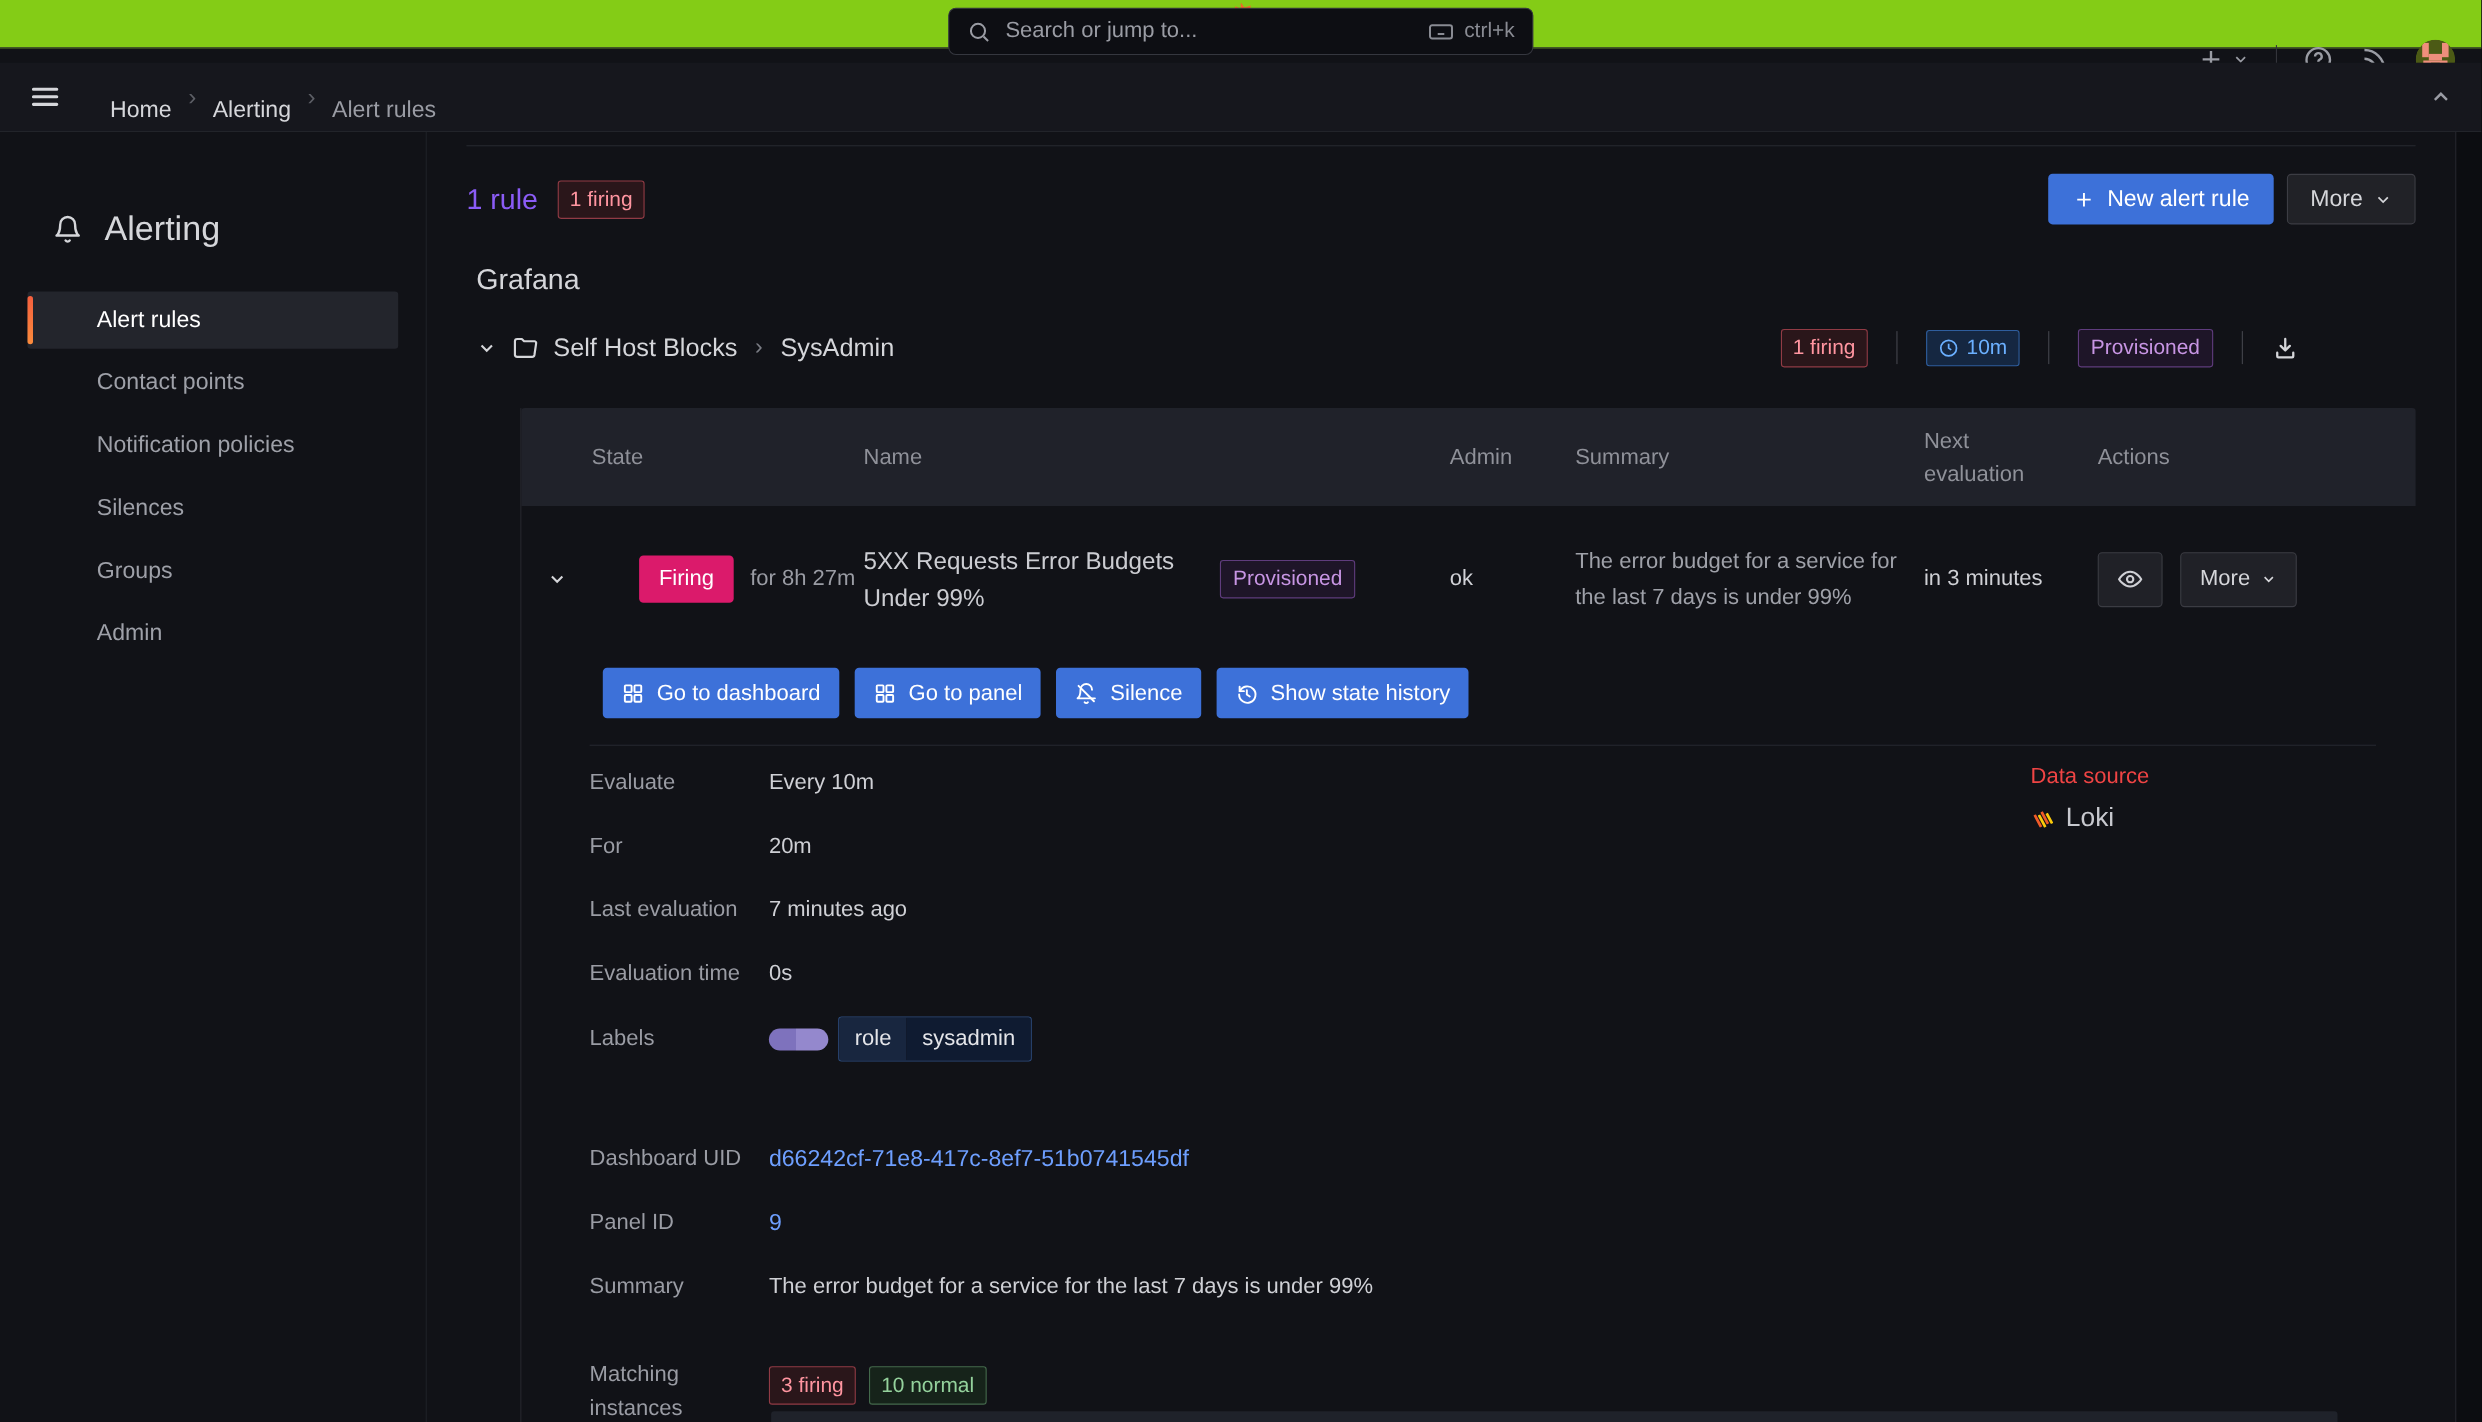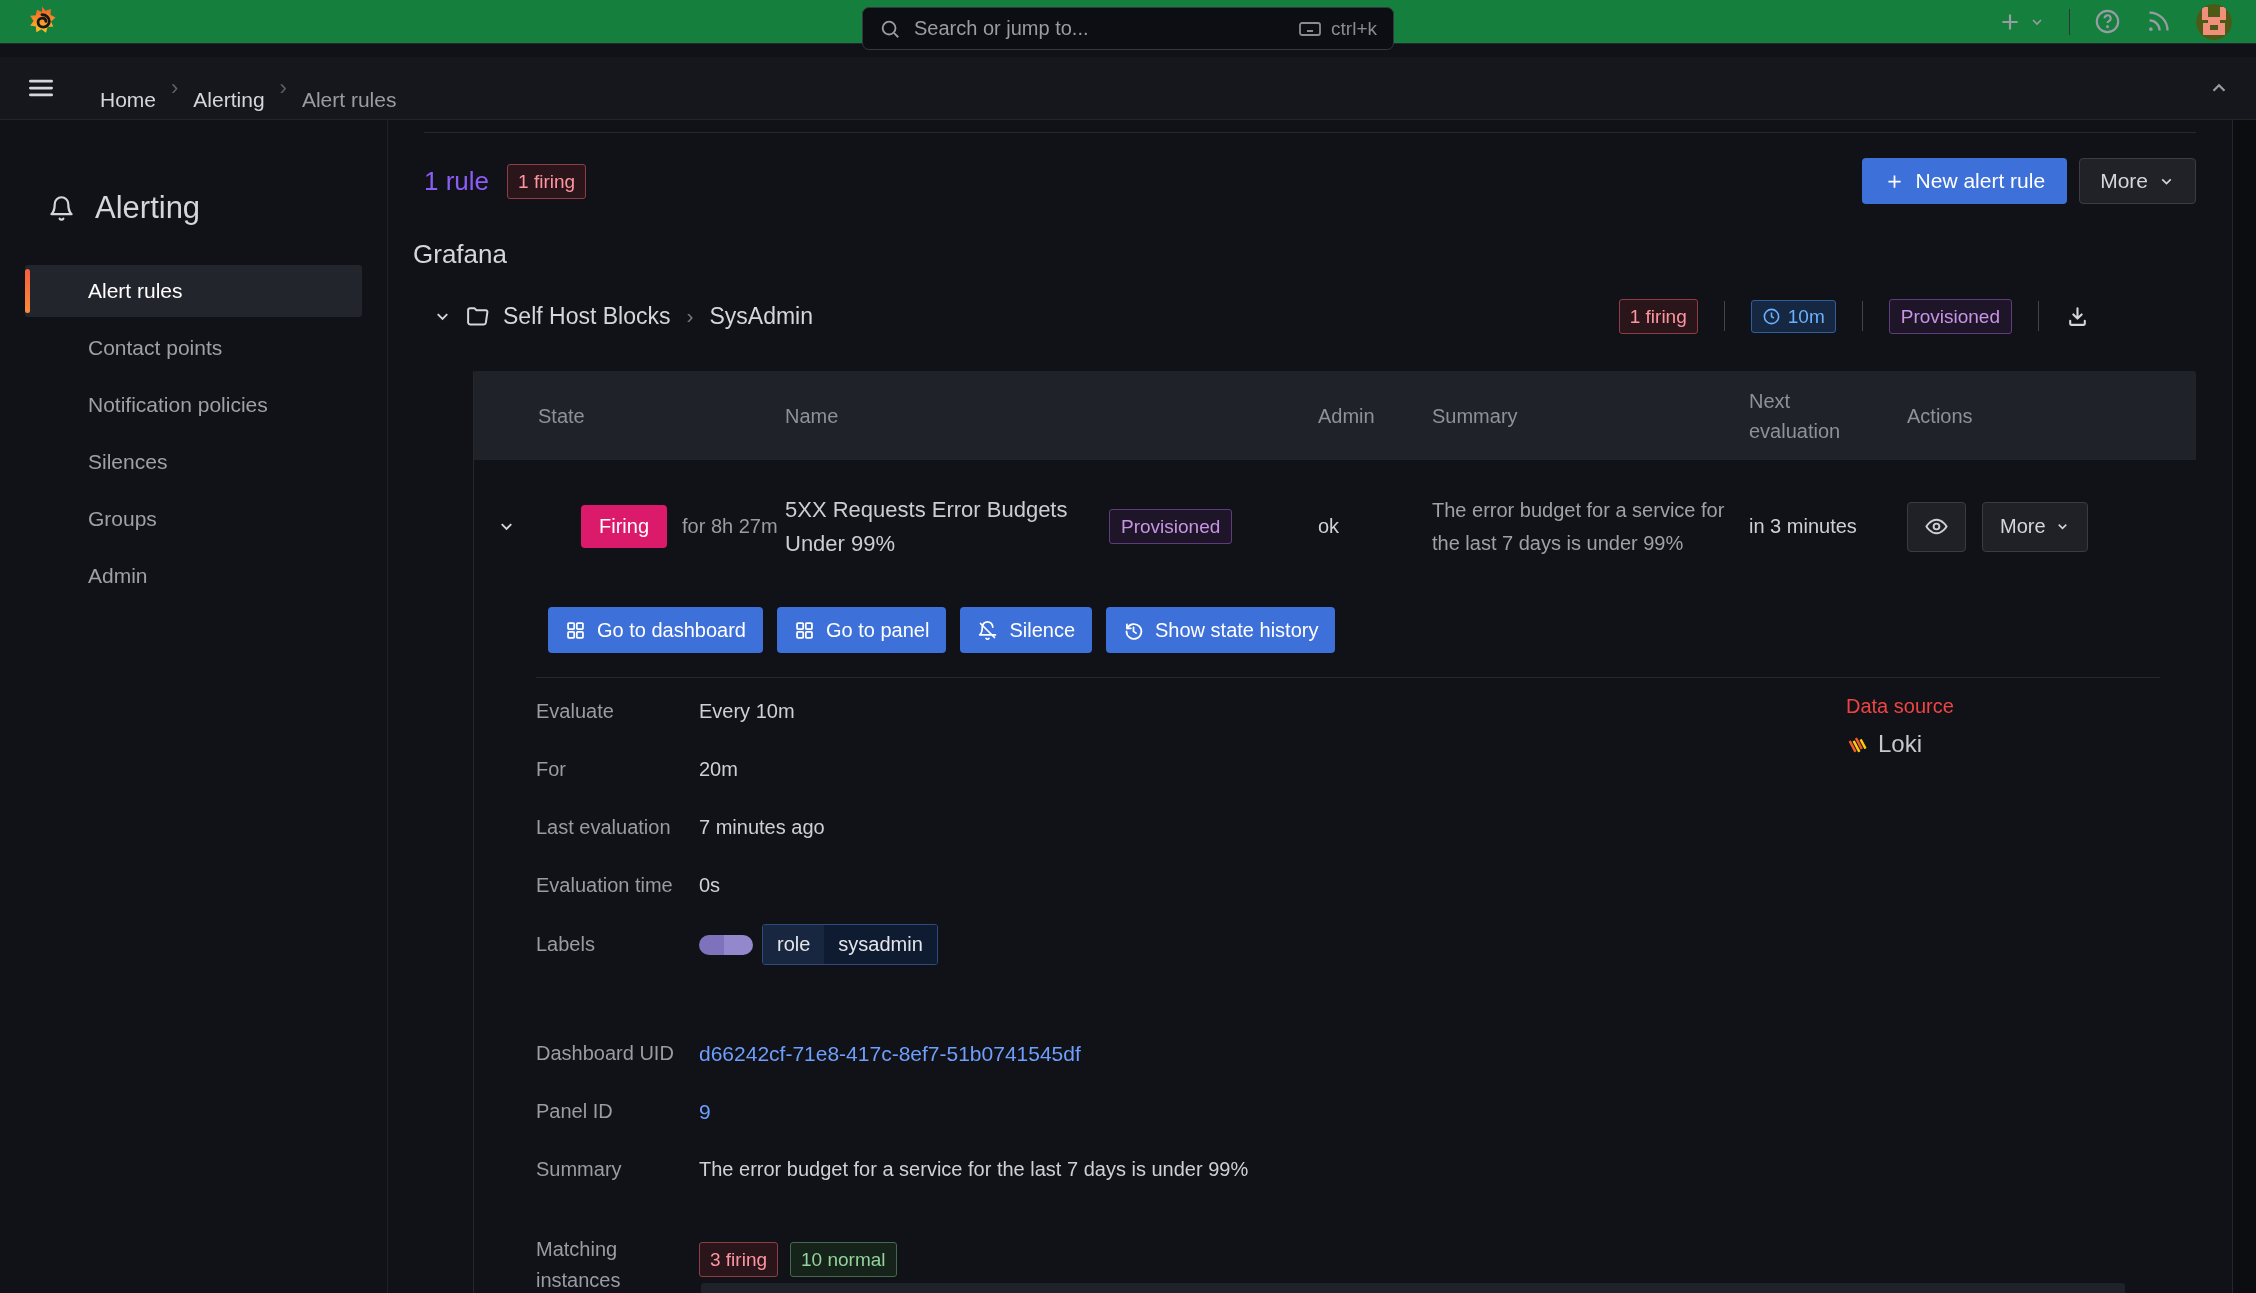--- a/index.html
+++ b/index.html
@@ -7,22 +7,22 @@
   .screen {
     position:relative; width:2256px; height:1293px; overflow:hidden;
     background:#111217; font-family:"Liberation Sans", sans-serif;
     color:#d5d6da; -webkit-font-smoothing:antialiased;
   }
   svg { display:block; }
 
   
   .topbar {
     position:absolute; left:0; top:0; right:0; height:44px;
-    background:#15803d; border-bottom:1px solid #26272e;
-    display:flex; align-items:center; padding:0 24px;
+    background:#84cc16; border-bottom:1px solid #26272e;
+    display:flex; align-items:center; padding:0 24px;flex-direction:column;
   }
   .logo { width:36px; height:36px; cursor:pointer; }
   .searchbox {
     position:absolute; left:50%; top:7px; transform:translateX(-50%);
     width:532px; height:43px; background:#0d0e13; border:1px solid #35373f;
     border-radius:7px; display:flex; align-items:center; gap:13px;
     padding:0 16px; color:#9a9ca4; font-size:20px; cursor:text;
   }
   .searchbox .hint { margin-left:auto; display:flex; align-items:center; gap:9px; color:#898b93; font-size:19px; }
   .top-right { margin-left:auto; display:flex; align-items:center; gap:24px; color:#9a9ca4; }
@@ -90,21 +90,21 @@
     height:46px; display:inline-flex; align-items:center; gap:11px; padding:0 22px;
     background:#3d71d9; color:#ffffff; font-size:21px; border:none; border-radius:4px; cursor:pointer;
     font-family:"Liberation Sans", sans-serif;
   }
   .btn-secondary {
     height:46px; display:inline-flex; align-items:center; gap:10px; padding:0 20px;
     background:#212227; color:#d5d6da; font-size:21px; border:1px solid #3c3d44; border-radius:4px; cursor:pointer;
     font-family:"Liberation Sans", sans-serif;
   }
 
-  .group-heading { position:absolute; left:24px; top:119px; font-size:26px; color:#d5d6da; }
+  .group-heading { position:absolute; left:44px; top:119px; font-size:26px; color:#d5d6da; }
 
   .folder-row {
     position:absolute; left:44px; right:142px; top:178px; height:36px;
     display:flex; align-items:center;
   }
   .folder-left { display:flex; align-items:center; gap:13px; font-size:23px; color:#d5d6da; }
   .folder-left .sep { color:#7a7c84; font-size:21px; padding:0 3px; }
   .folder-name { cursor:pointer; }
   .folder-right { margin-left:auto; display:flex; align-items:center; gap:26px; }
   .folder-right .vdiv { width:1px; height:30px; background:#44454c; }

